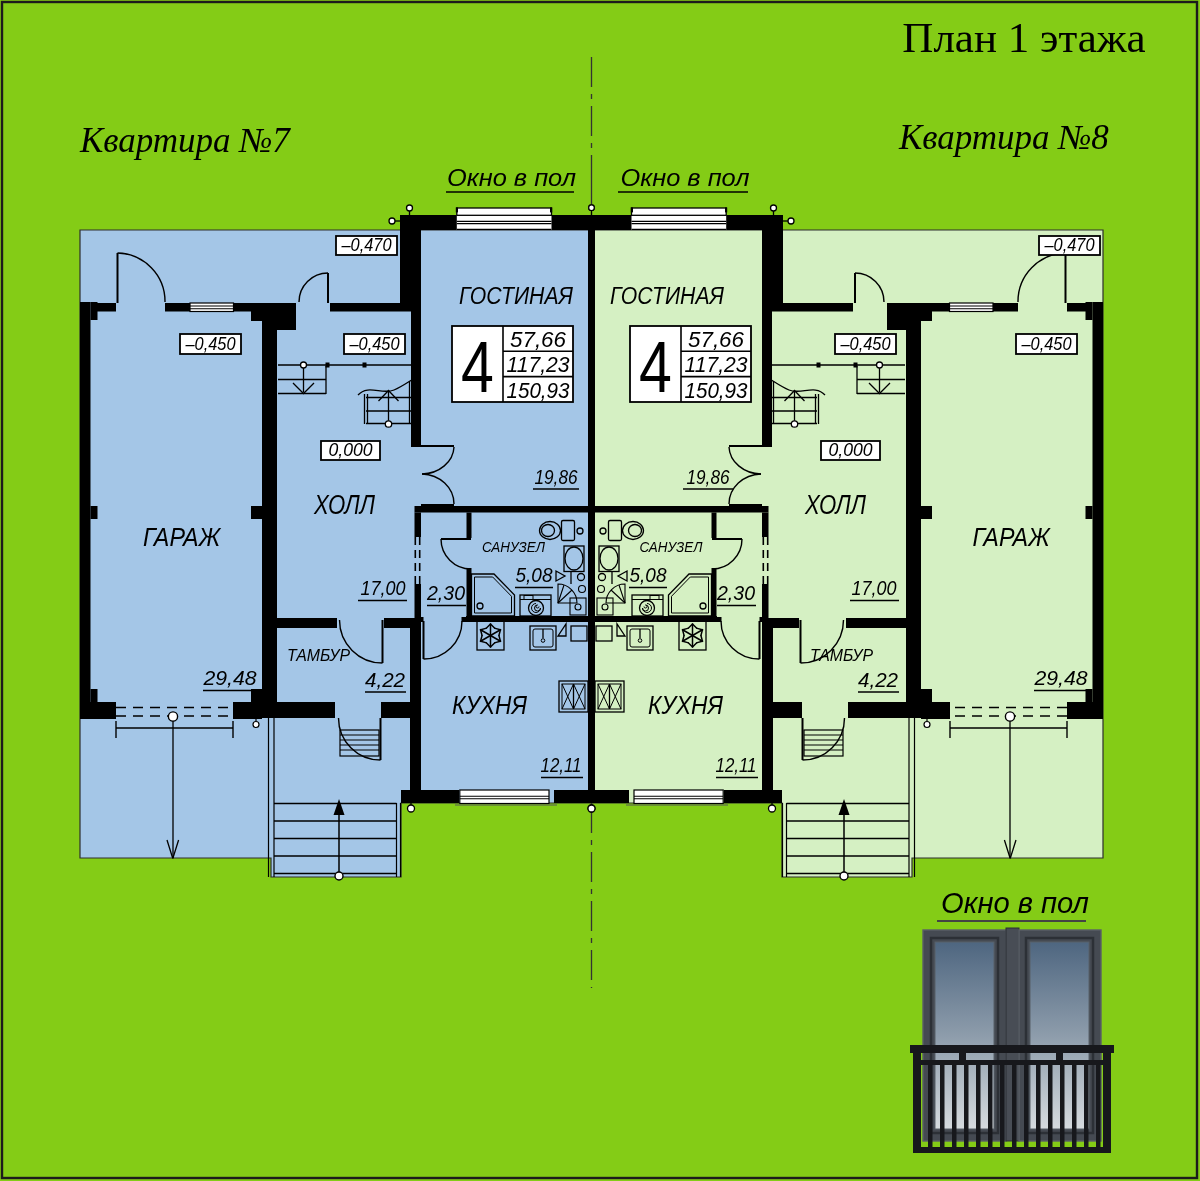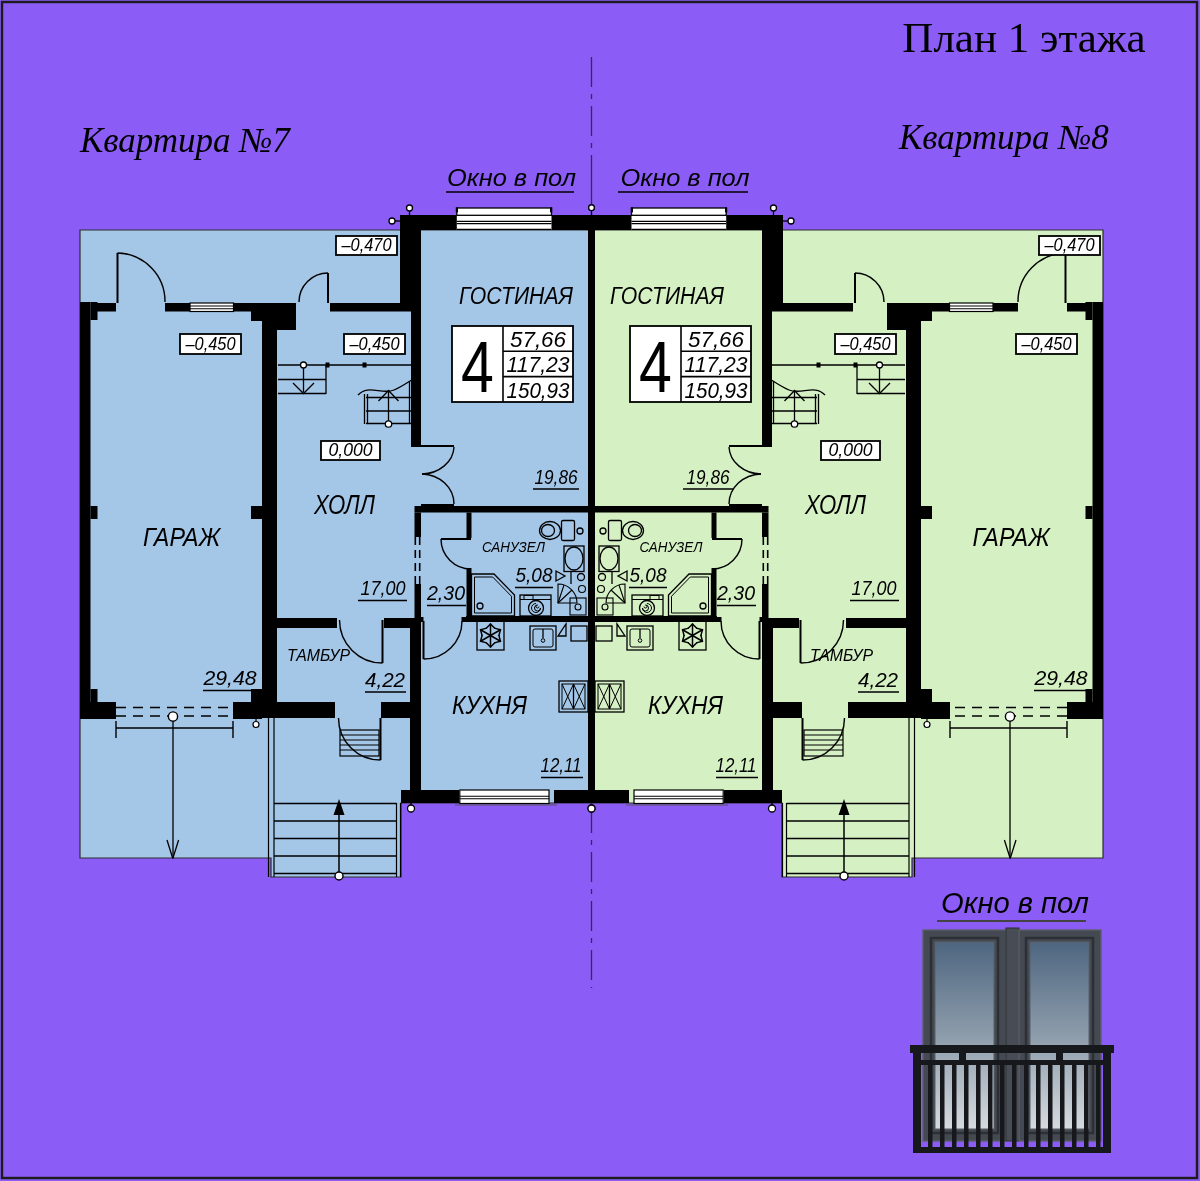--- a/index.html
+++ b/index.html
@@ -1,16 +1,16 @@
 <!DOCTYPE html>
 <html><head>
 <meta charset="utf-8">
 <style>
   html,body{margin:0;padding:0;background:#fff;}
-  .pg{position:relative;width:1200px;height:1181px;background:#8b5cf6;overflow:hidden;}
+  .pg{position:relative;width:1200px;height:1181px;background:#84cc16;overflow:hidden;}
   text{fill:#000;}
   .it{font-family:"Liberation Sans",sans-serif;font-style:italic;}
   .ser{font-family:"Liberation Serif",serif;}
 </style>
 </head>
 <body>
 <div class="pg">
 <svg width="1200" height="1181" viewBox="0 0 1200 1181" xmlns="http://www.w3.org/2000/svg">
 <defs>
 <linearGradient id="glass" x1="0" y1="0" x2="0" y2="1">

